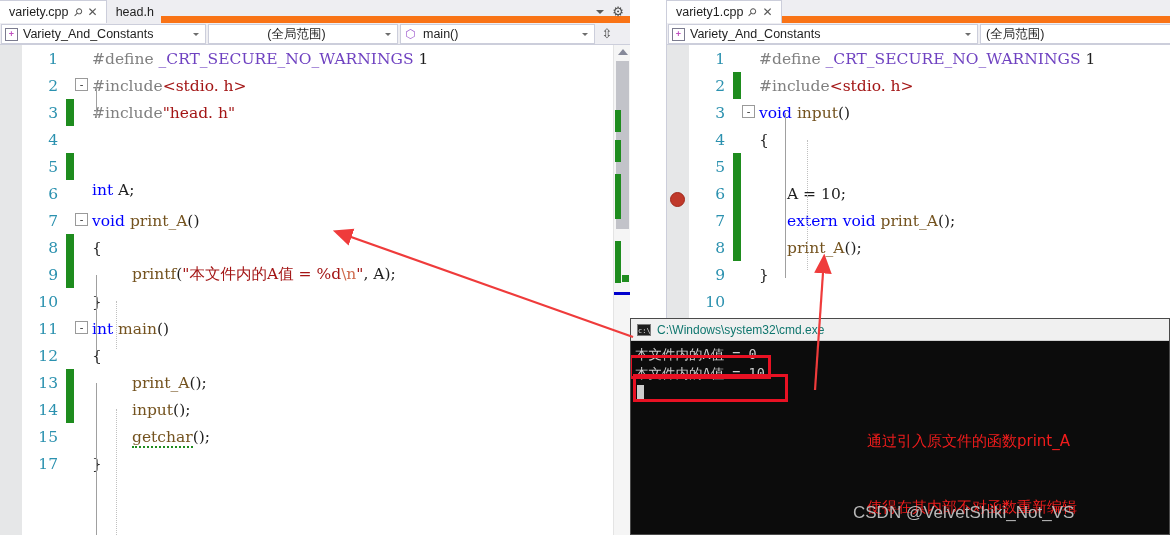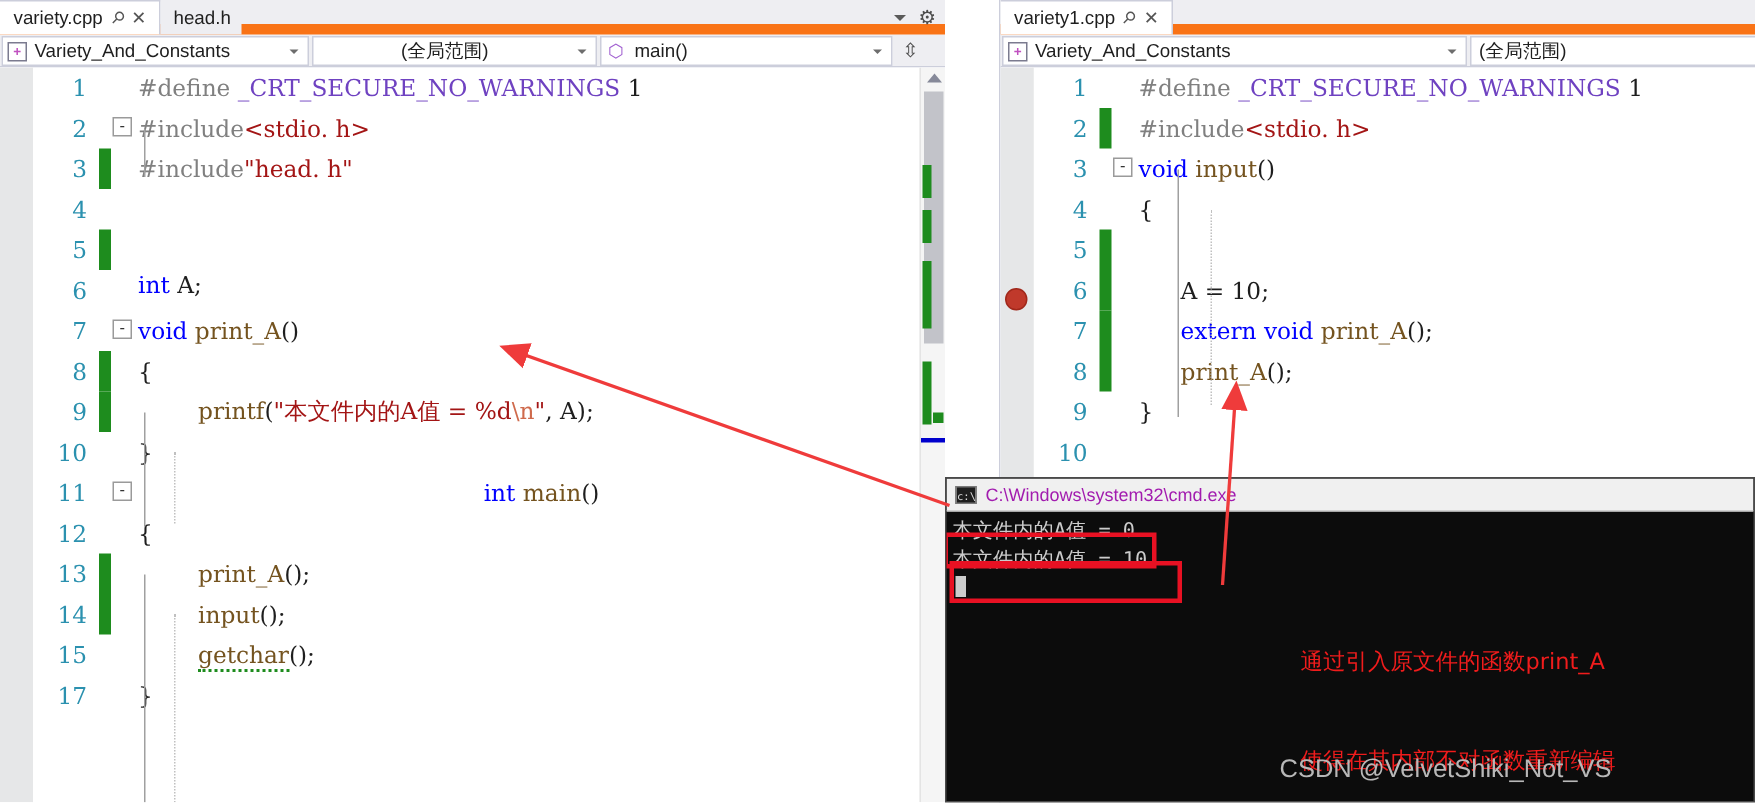--- a/index.html
+++ b/index.html
@@ -145,21 +145,21 @@
   }
   .console-title {
     height: 22px; background: #f0f0f0; display: flex; align-items: center;
     gap: 6px; padding-left: 6px; border-bottom: 1px solid #d0d0d0;
   }
   .cmd-icon {
     width: 14px; height: 12px; background: #1e1e1e; color: #ddd;
     font-size: 7px; line-height: 12px; text-align: center;
     border: 1px solid #7a7a7a; font-family: "DejaVu Sans Mono", monospace;
   }
-  .console-title-text { font-size: 12px; color: #a21caf; font-family: "Liberation Sans", sans-serif; }
+  .console-title-text { font-size: 12px; color: #0f766e; font-family: "Liberation Sans", sans-serif; }
   .console-body { position: relative; padding: 4px 0 0 2px; }
   .con-line {
     font-family: "DejaVu Sans Mono", monospace; font-size: 13.5px;
     color: #cccccc; white-space: pre; line-height: 19px; padding-left: 2px;
   }
   .con-cursor {
     display:inline-block; width: 7px; height: 14px; background:#cccccc;
     vertical-align: -2px; margin-left: 2px;
   }
   .redbox { position: absolute; border: 3px solid #e81123; }
@@ -223,21 +223,21 @@
           <div class="line"><span class="lineno">1</span><span class="changebar"></span><span class="glyph"></span><span class="codetext" style="padding-left: 2px;"><span class="pp">#define </span><span class="macro">_CRT_SECURE_NO_WARNINGS</span><span class="num"> 1</span></span></div>
           <div class="line"><span class="lineno">2</span><span class="changebar"></span><span class="glyph"><span class="fold">-</span></span><span class="codetext" style="padding-left: 2px;"><span class="pp">#include</span><span class="str">&lt;stdio. h&gt;</span></span></div>
           <div class="line"><span class="lineno">3</span><span class="changebar on"></span><span class="glyph"></span><span class="codetext" style="padding-left: 2px;"><span class="pp">#include</span><span class="str">"head. h"</span></span></div>
           <div class="line"><span class="lineno">4</span><span class="changebar"></span><span class="glyph"></span><span class="codetext" style="padding-left: 2px;"></span></div>
           <div class="line"><span class="lineno">5</span><span class="changebar on"></span><span class="glyph"></span><span class="codetext" style="padding-left: 2px; margin-top: 47px;"><span class="kw">int </span><span class="plain">A;</span></span></div>
           <div class="line"><span class="lineno">6</span><span class="changebar"></span><span class="glyph"></span><span class="codetext" style="padding-left: 2px;"></span></div>
           <div class="line"><span class="lineno">7</span><span class="changebar"></span><span class="glyph"><span class="fold">-</span></span><span class="codetext" style="padding-left: 2px;"><span class="kw">void </span><span class="fn">print_A</span><span class="plain">()</span></span></div>
           <div class="line"><span class="lineno">8</span><span class="changebar on"></span><span class="glyph"></span><span class="codetext" style="padding-left: 2px;"><span class="plain">{</span></span></div>
           <div class="line"><span class="lineno">9</span><span class="changebar on"></span><span class="glyph"></span><span class="codetext" style="padding-left: 42px;"><span class="fn">printf</span><span class="plain">(</span><span class="str">"本文件内的A值 = %d</span><span class="esc">\n</span><span class="str">"</span><span class="plain">, A);</span></span></div>
           <div class="line"><span class="lineno">10</span><span class="changebar"></span><span class="glyph"></span><span class="codetext" style="padding-left: 2px;"><span class="plain">}</span></span></div>
-          <div class="line"><span class="lineno">11</span><span class="changebar"></span><span class="glyph"><span class="fold">-</span></span><span class="codetext" style="padding-left: 2px; text-align: center;"><span class="kw">int </span><span class="fn">main</span><span class="plain">()</span></span></div>
+          <div class="line"><span class="lineno">11</span><span class="changebar"></span><span class="glyph"><span class="fold">-</span></span><span class="codetext" style="padding-left: 2px;"><span class="kw">int </span><span class="fn">main</span><span class="plain">()</span></span></div>
           <div class="line"><span class="lineno">12</span><span class="changebar"></span><span class="glyph"></span><span class="codetext" style="padding-left: 2px;"><span class="plain">{</span></span></div>
           <div class="line"><span class="lineno">13</span><span class="changebar on"></span><span class="glyph"></span><span class="codetext" style="padding-left: 42px;"><span class="fn">print_A</span><span class="plain">();</span></span></div>
           <div class="line"><span class="lineno">14</span><span class="changebar on"></span><span class="glyph"></span><span class="codetext" style="padding-left: 42px;"><span class="fn">input</span><span class="plain">();</span></span></div>
           <div class="line"><span class="lineno">15</span><span class="changebar"></span><span class="glyph"></span><span class="codetext" style="padding-left: 42px;"><span class="fn squiggle">getchar</span><span class="plain">();</span></span></div>
           <div class="line"><span class="lineno">17</span><span class="changebar"></span><span class="glyph"></span><span class="codetext" style="padding-left: 2px;"><span class="plain">}</span></span></div>
           <div class="fold-vert" style="left: 74px; top: 41px; height: 32px;"></div>
           <div class="fold-vert" style="left: 74px; top: 230px; height: 76px;"></div>
           <div class="fold-vert" style="left: 74px; top: 338px; height: 165px;"></div>
           <div class="indent-guide" style="left: 94px; top: 256px; height: 48px;"></div>
           <div class="indent-guide" style="left: 94px; top: 364px; height: 130px;"></div>

